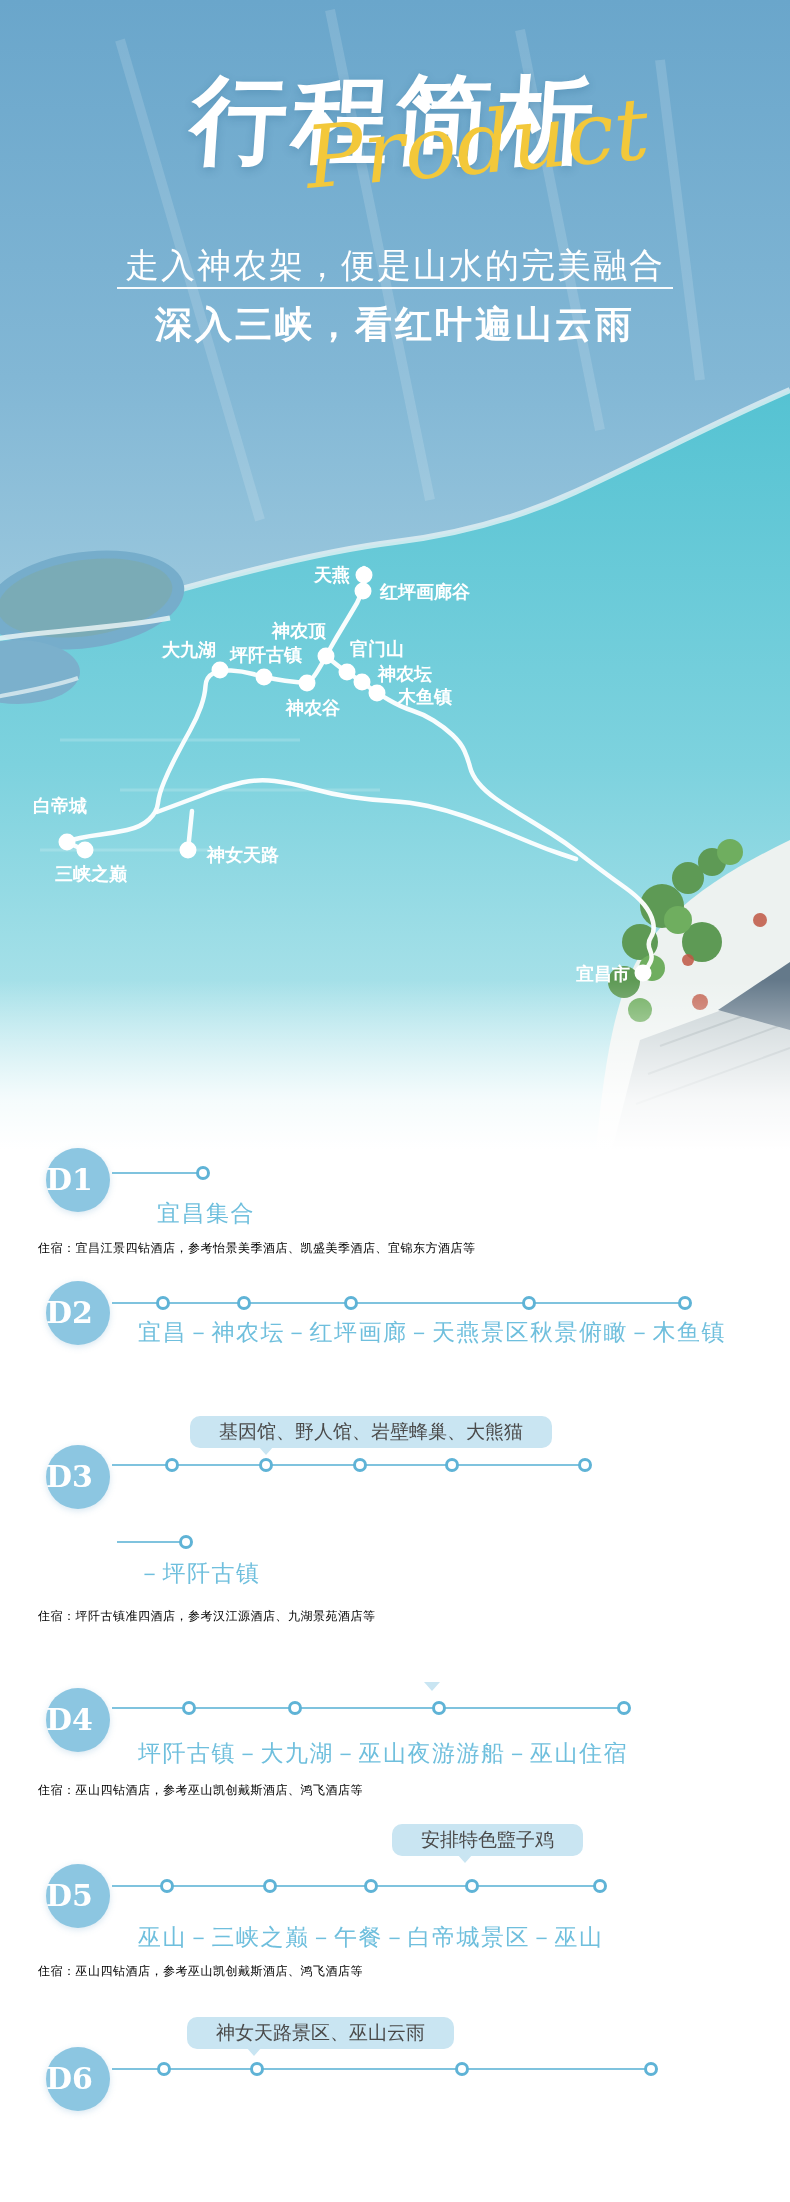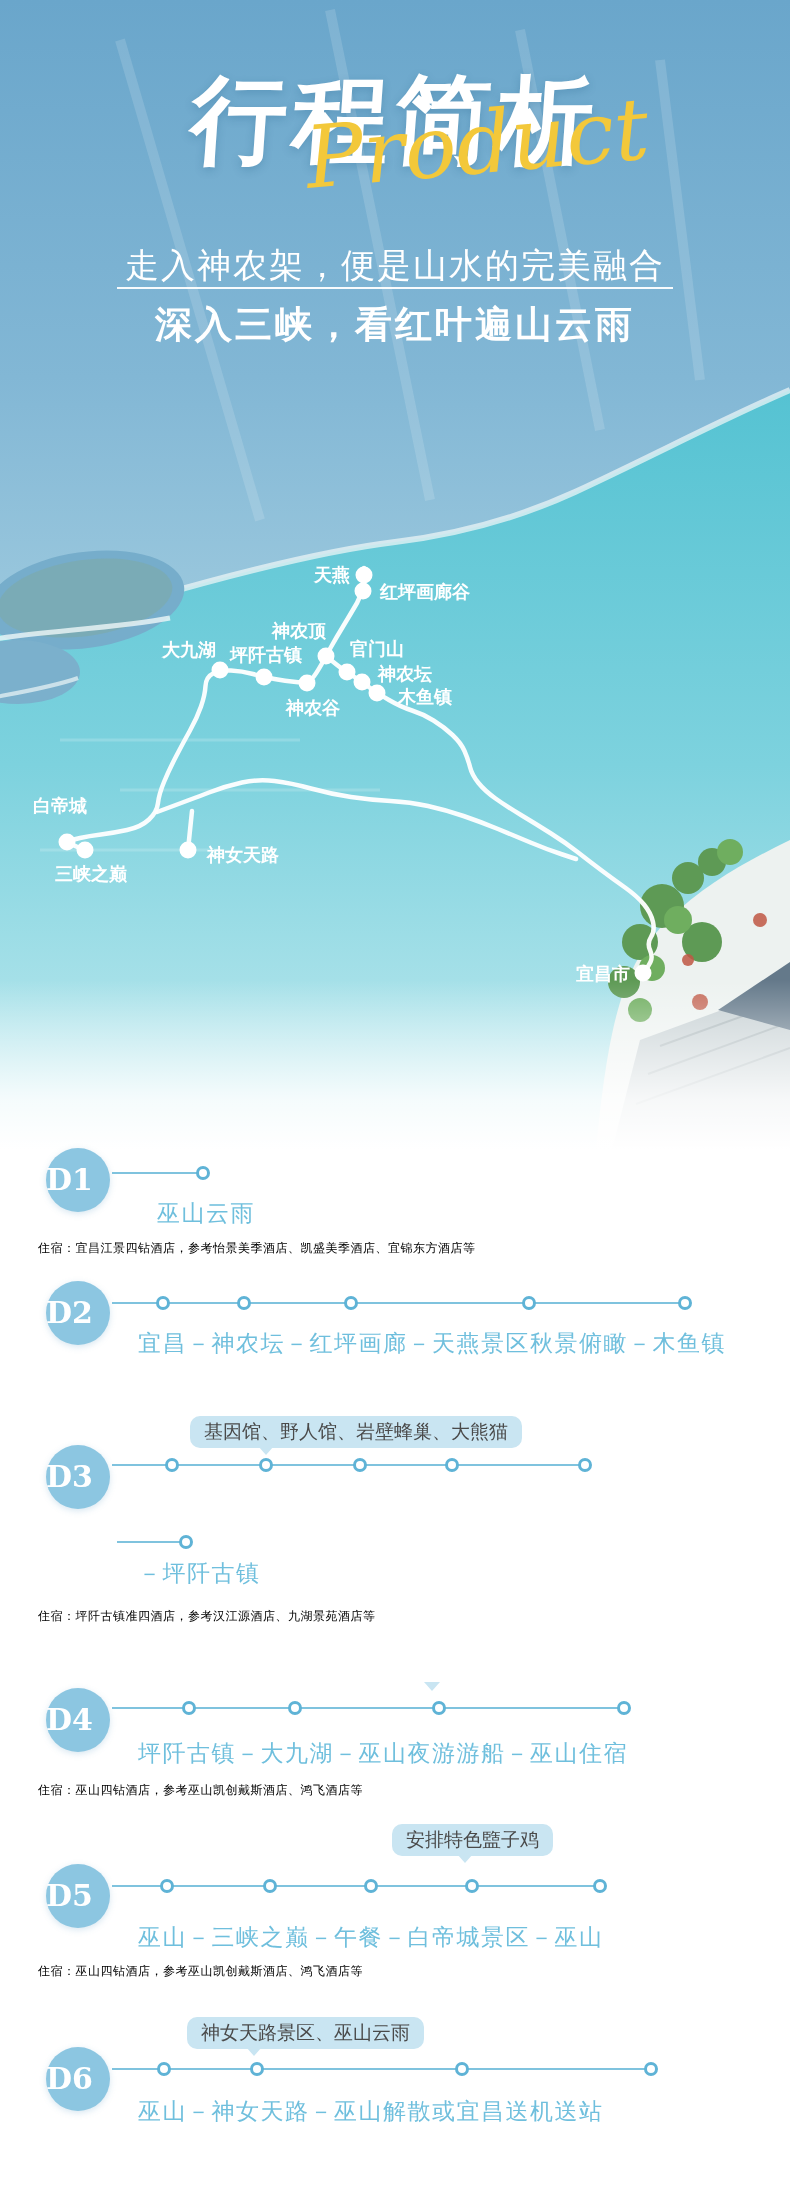--- a/index.html
+++ b/index.html
@@ -76,21 +76,21 @@
   .day-title{
     position:absolute;font-size:23px;letter-spacing:1.5px;color:#6fbfdd;
     font-weight:500;white-space:nowrap;
   }
   .day-lodging{
     position:absolute;left:38px;font-size:12px;color:#000000;
     letter-spacing:.5px;white-space:nowrap;
   }
   .day-tag{
     position:absolute;top:0;height:32px;line-height:32px;border-radius:10px;
-    background:#c9e5f2;color:#4a4a4a;font-size:19px;padding:0 14px;
+    background:#c9e5f2;color:#4a4a4a;font-size:19px;padding:0 29px;
     white-space:nowrap;
   }
   .tag-pointer{
     position:absolute;top:30px;width:0;height:0;
     border-left:8px solid transparent;border-right:8px solid transparent;
     border-top:9px solid #c9e5f2;
   }
   .wrap-line{position:absolute;height:2px;background:#7fc3de;}
   .wrap-ring{position:absolute;}
 </style>
@@ -215,35 +215,35 @@
 
     <div class="hero-fade"></div>
   </div>
 
   <div class="day day1">
     <div class="day-circle" style="top:0px">D1</div>
     <div class="timeline" style="top:25px">
         <span class="tl-line" style="width: 91px;"></span>
         <span class="tl-ring" style="left: 203px; top: 0px;"></span>
       </div>
-    <div class="day-title" style="left:157px;top:50px">巫山云雨</div>
+    <div class="day-title" style="left:157px;top:50px">宜昌集合</div>
     <div class="day-lodging" style="top:92px">住宿：宜昌江景四钻酒店，参考怡景美季酒店、凯盛美季酒店、宜锦东方酒店等</div>
   </div>
 
   <div class="day day2">
     <div class="day-circle" style="top:10px">D2</div>
     <div class="timeline" style="top:32px">
         <span class="tl-line" style="width: 573px;"></span>
         <span class="tl-ring" style="left: 163px; top: 0px;"></span>
         <span class="tl-ring" style="left: 244px; top: 0px;"></span>
         <span class="tl-ring" style="left: 351px; top: 0px;"></span>
         <span class="tl-ring" style="left: 529px; top: 0px;"></span>
         <span class="tl-ring" style="left: 685px; top: 0px;"></span>
       </div>
-    <div class="day-title" style="left:138px;top:57px">宜昌－神农坛－红坪画廊－天燕景区秋景俯瞰－木鱼镇</div>
+    <div class="day-title" style="left:138px;top:46px">宜昌－神农坛－红坪画廊－天燕景区秋景俯瞰－木鱼镇</div>
   </div>
 
   <div class="day day3">
     <div class="day-tag" style="left:190px">基因馆、野人馆、岩壁蜂巢、大熊猫</div>
     <span class="tag-pointer" style="left:258px"></span>
     <div class="day-circle" style="top:29px">D3</div>
     <div class="timeline" style="top:49px">
         <span class="tl-line" style="width: 473px;"></span>
         <span class="tl-ring" style="left: 172px; top: 0px;"></span>
         <span class="tl-ring" style="left: 266px; top: 0px;"></span>
@@ -291,16 +291,15 @@
     <div class="day-tag" style="left:187px">神女天路景区、巫山云雨</div>
     <span class="tag-pointer" style="left:246px"></span>
     <div class="day-circle" style="top:30px">D6</div>
     <div class="timeline" style="top:52px">
         <span class="tl-line" style="width: 539px;"></span>
         <span class="tl-ring" style="left: 164px; top: 0px;"></span>
         <span class="tl-ring" style="left: 257px; top: 0px;"></span>
         <span class="tl-ring" style="left: 462px; top: 0px;"></span>
         <span class="tl-ring" style="left: 651px; top: 0px;"></span>
       </div>
-    <div class="day-title" style="left:138px;top:79px">巫山－神女天路－巫山解散或宜昌送机送站</div>
   </div>
 
 </div>
 
 </body></html>

